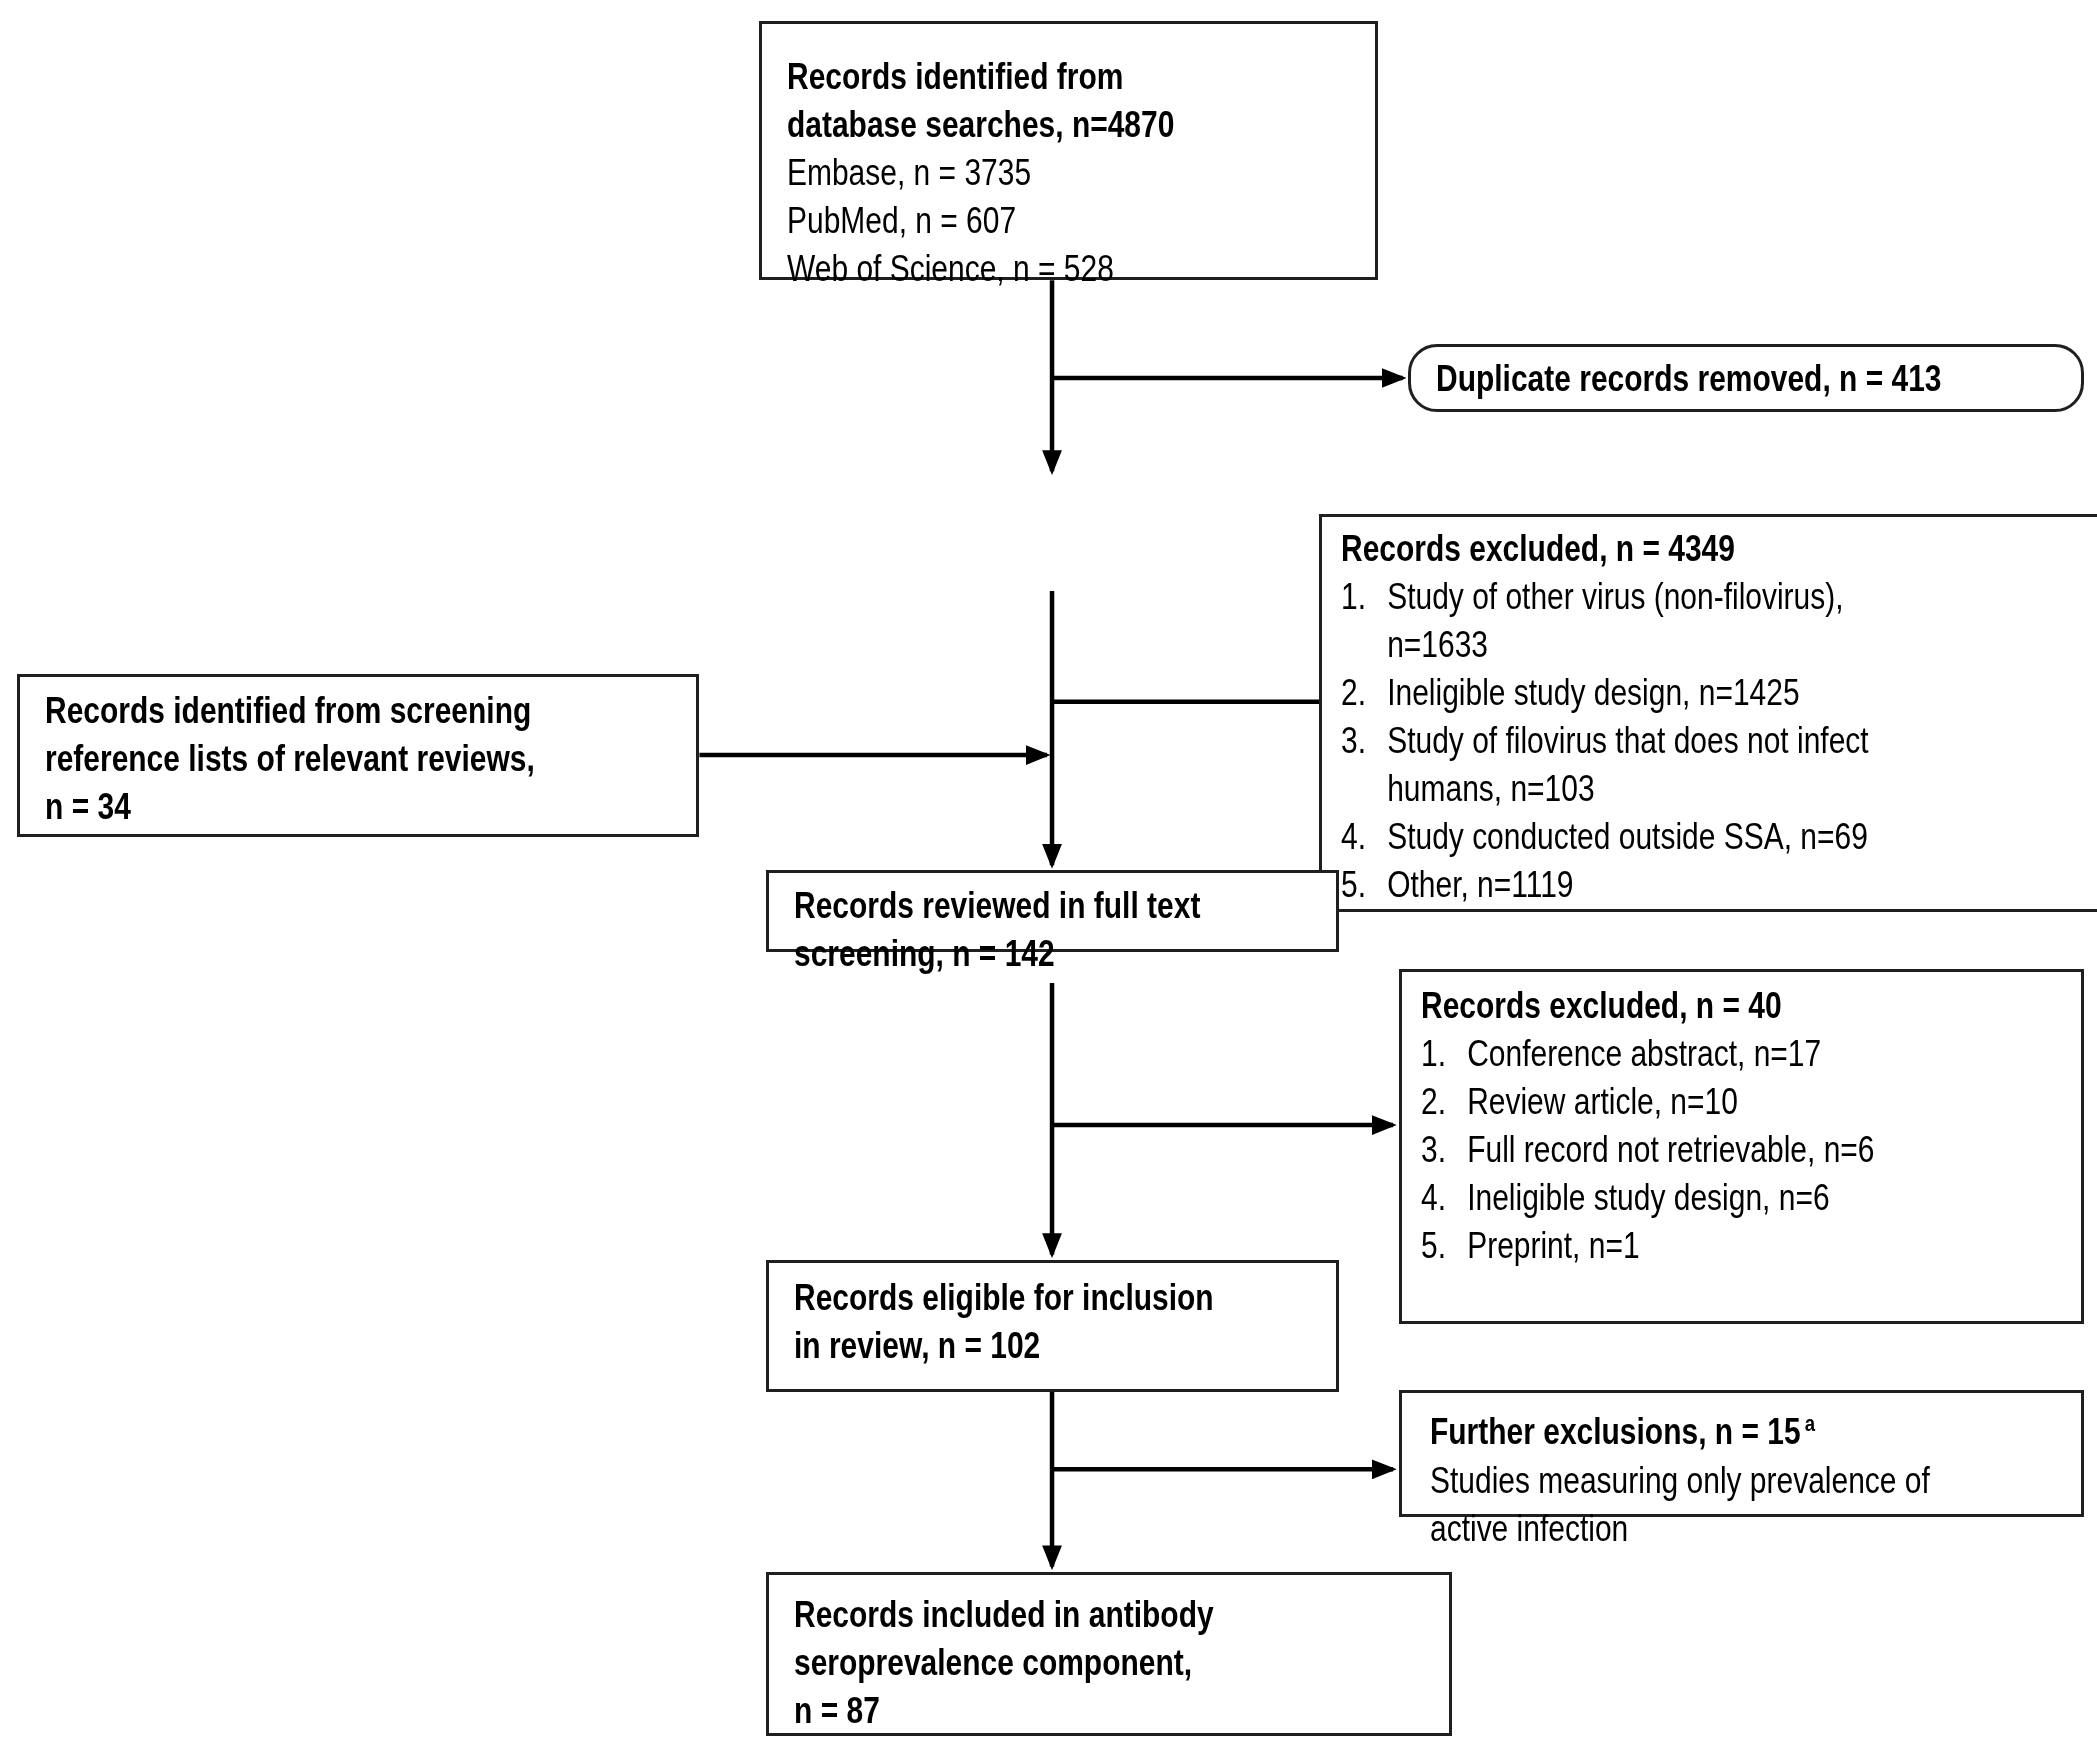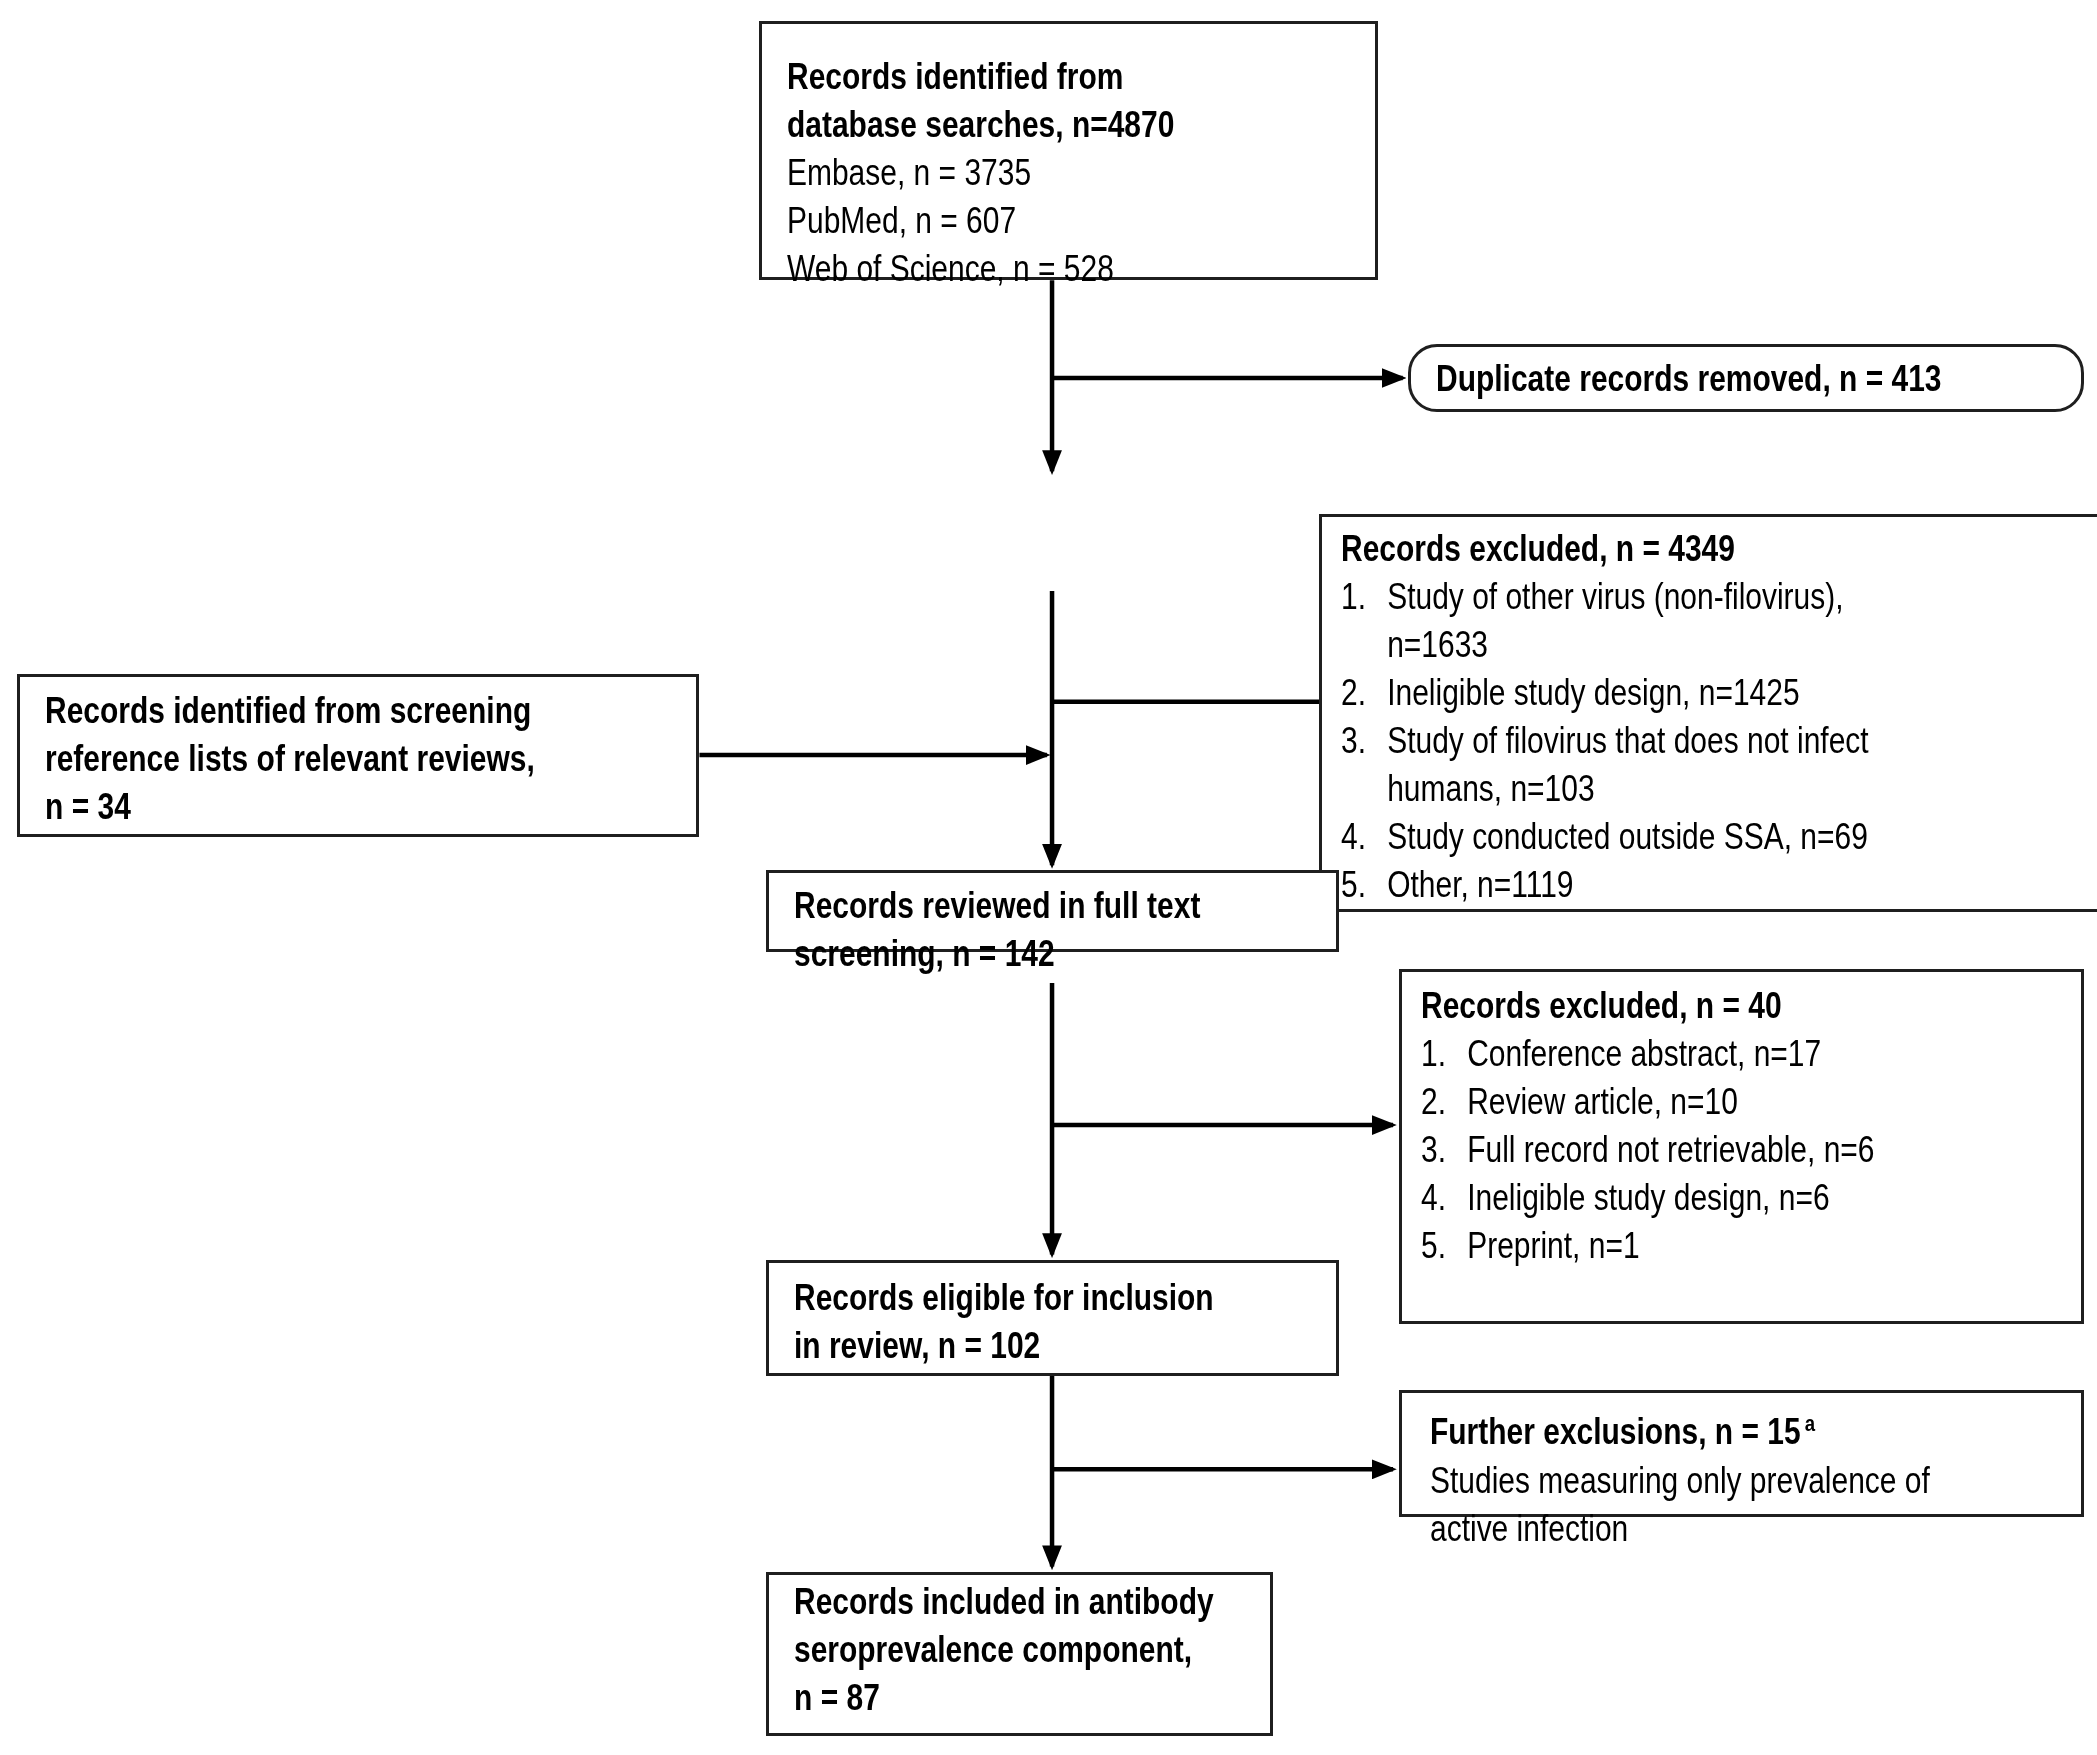--- a/index.html
+++ b/index.html
@@ -54,23 +54,23 @@
   }
   .line sup.show{display:inline;}
   
   #box-db-searches      {left:759px;top:21px;  width:619px; height:259px;padding-top:29px;}
   #box-duplicates       {left:1408px;top:344px; width:676px;height:68px;padding-top:8.4px;border-radius:29px;}
   #box-title-abstract   {left:766px;top:476px; width:573px; height:115px;padding-top:10.3px;}
   #box-excluded-4349    {left:1319px;top:502px; width:822px;height:398px;padding-top:7.7px;padding-left:19.3px;margin-top:12px;}
   #box-ref-lists        {left:17.4px;  top:674px;width:682px;height:163px;padding-top:10.3px;}
   #box-full-text        {left:766px;top:870px;width:573px; height:82px;padding-top:9px;}
   #box-excluded-40      {left:1399px;top:969px;width:685px;height:355px;padding-top:10px;padding-left:19.3px;}
-  #box-eligible         {left:766px;top:1260px;width:573px; height:116px;padding-top:11px;}
+  #box-eligible         {left:766px;top:1260px;width:573px; height:132px;padding-top:11px;}
   #box-further-excl     {left:1399px;top:1390px;width:685px;height:127px;padding-top:6.4px;padding-left:28px;}
-  #box-included         {left:766px;top:1572px;width:507px; height:164px;padding-top:3px;}
+  #box-included         {left:766px;top:1572px;width:686px; height:164px;padding-top:16px;}
 </style>
 </head>
 <body>
 
 <div id="stage">
 
   <svg id="arrows" viewBox="0 0 3259 2728" xmlns="http://www.w3.org/2000/svg">
     <defs>
       <marker id="ah" viewBox="0 0 10 8" refX="8.5" refY="4" markerWidth="5.5" markerHeight="4.4" orient="auto-start-reverse">
         <path class="ah" d="M0 0 L10 4 L0 8 z"></path>

